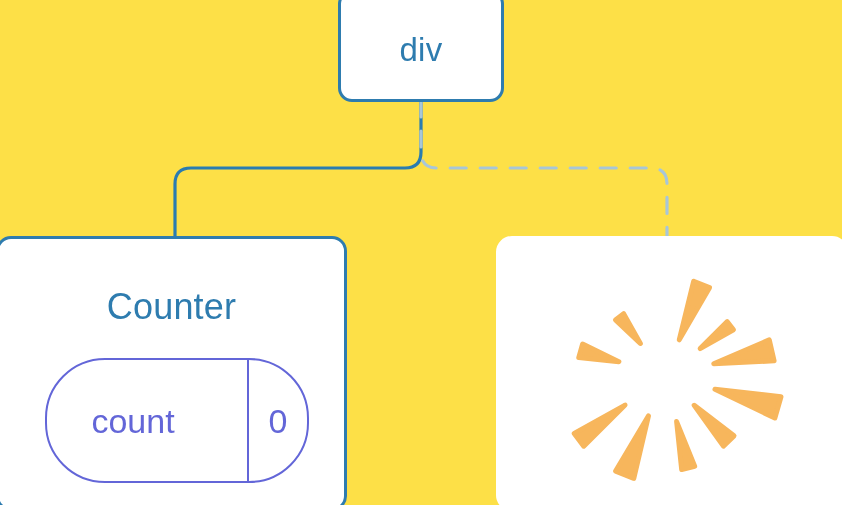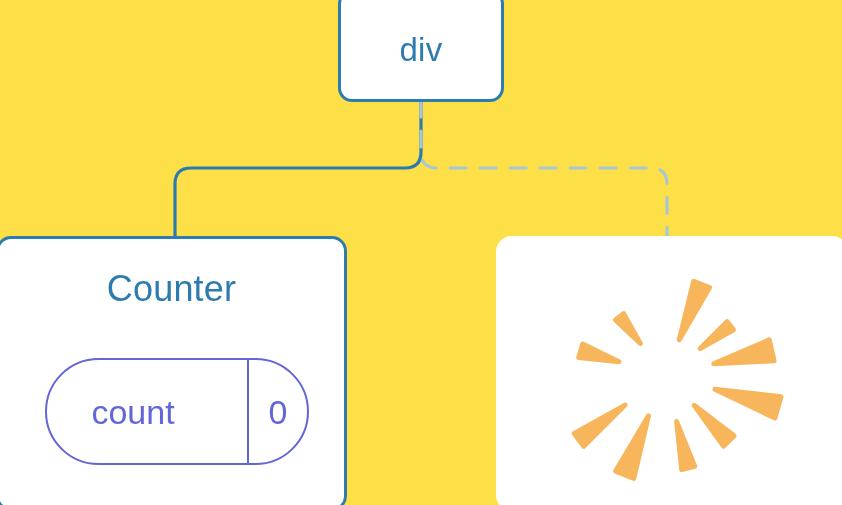--- a/index.html
+++ b/index.html
@@ -61,39 +61,39 @@
     width: 351px;
     height: 275px;
     border: 3px solid #2e7caf;
     border-radius: 15px;
   }
   #counter-node .node-title {
     font-size: 36px;
     color: #2e7caf;
     line-height: 1;
     letter-spacing: 0.2px;
-    margin-top: 32px;
+    margin-top: 50px;
   }
 
   #sparkle-node {
     left: 496px;
     top: 236px;
     width: 352px;
     height: 275px;
     border: none;
     border-radius: 16px;
   }
 
   
   .state-pill {
     position: absolute;
     left: 46px;
     top: 119px;
     width: 264px;
-    height: 107px;
+    height: 125px;
     border: 2px solid #6366d8;
     border-radius: 60px;
     display: flex;
     align-items: stretch;
     box-sizing: border-box;
     background: #ffffff;
     gap: 28px;
   }
   .pill-key, .pill-val {
     display: flex;

